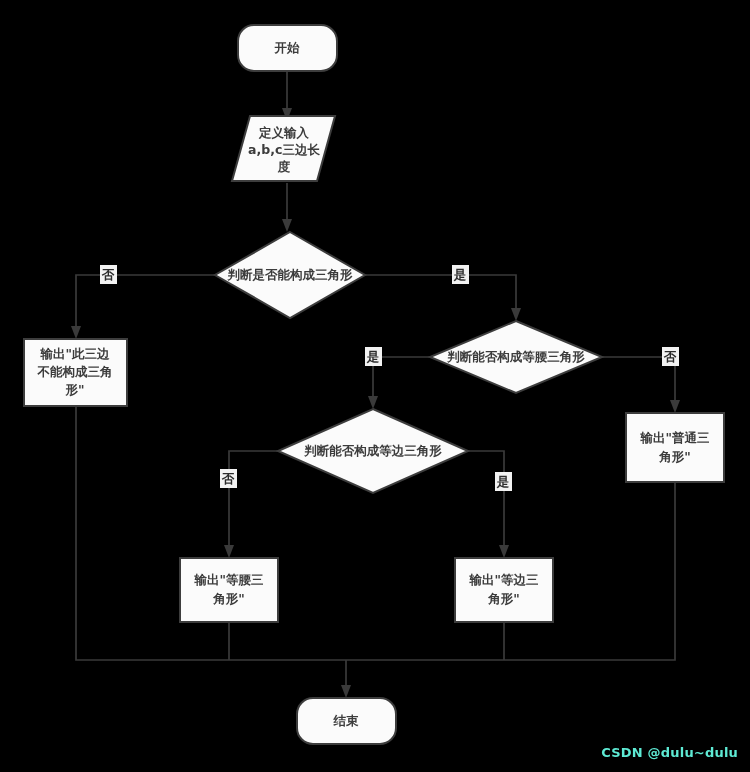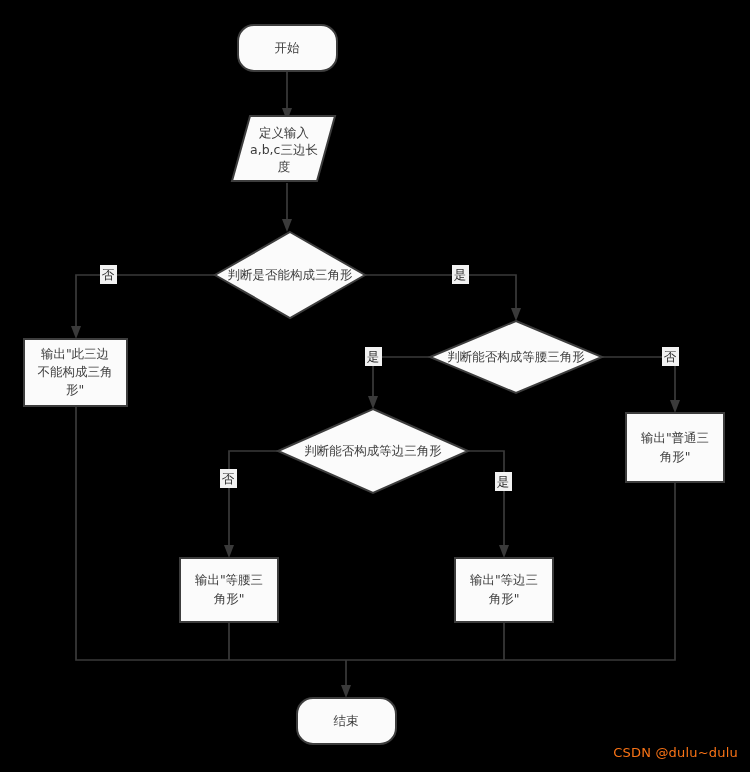--- a/index.html
+++ b/index.html
@@ -7,20 +7,21 @@
     padding: 0;
     background: #000000;
   }
   #canvas {
     position: relative;
     width: 750px;
     height: 772px;
     background: #000000;
     overflow: hidden;
     font-family: "DejaVu Sans", "Liberation Sans", sans-serif;
+    font-weight: bold;
   }
   svg.flow {
     position: absolute;
     left: 0;
     top: 0;
     width: 750px;
     height: 772px;
   }
   .node-text {
     fill: #3c3c3c;
@@ -50,21 +51,21 @@
   .edge-arrow {
     fill: #3a3a3a;
   }
   .edge-label-bg {
     fill: #f2f2f2;
   }
   .watermark {
     position: absolute;
     right: 12px;
     bottom: 12px;
-    color: #f97316;
+    color: #5eead4;
     font-size: 13px;
     font-family: "DejaVu Sans", "Liberation Sans", sans-serif;
     letter-spacing: 0.2px;
   }
 </style>
 </head>
 <body>
 
 <div id="canvas">
 

